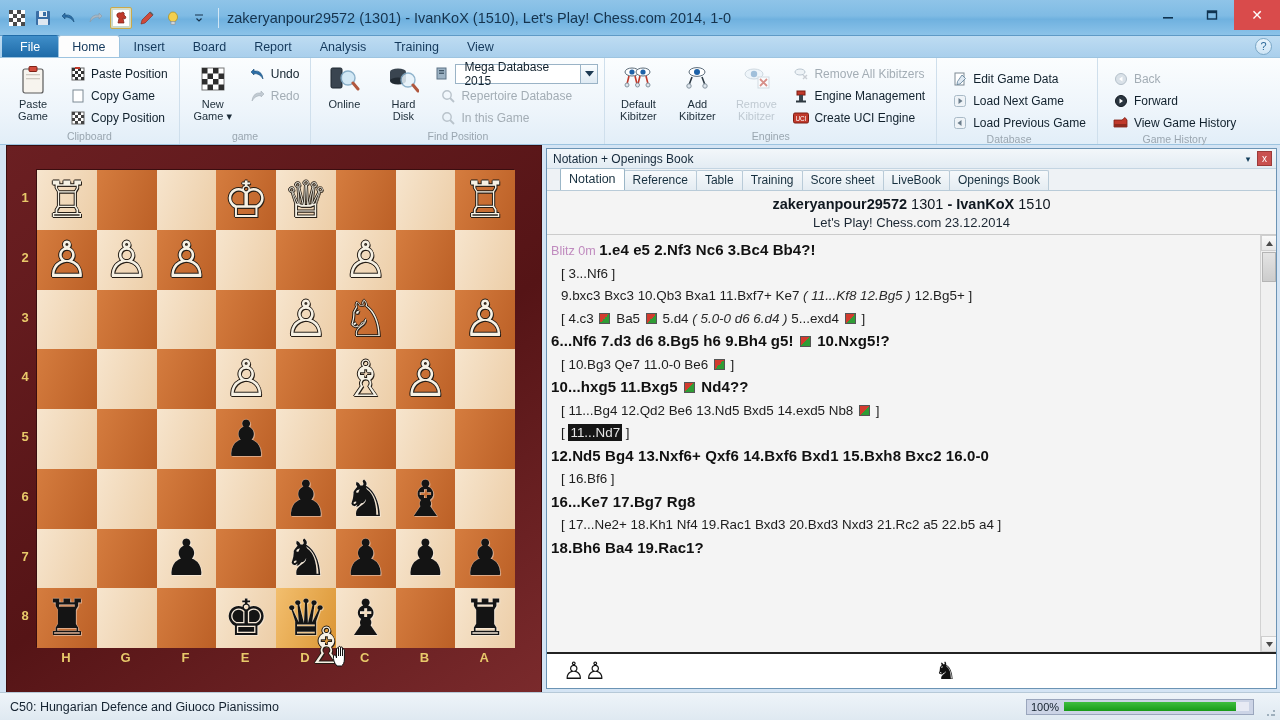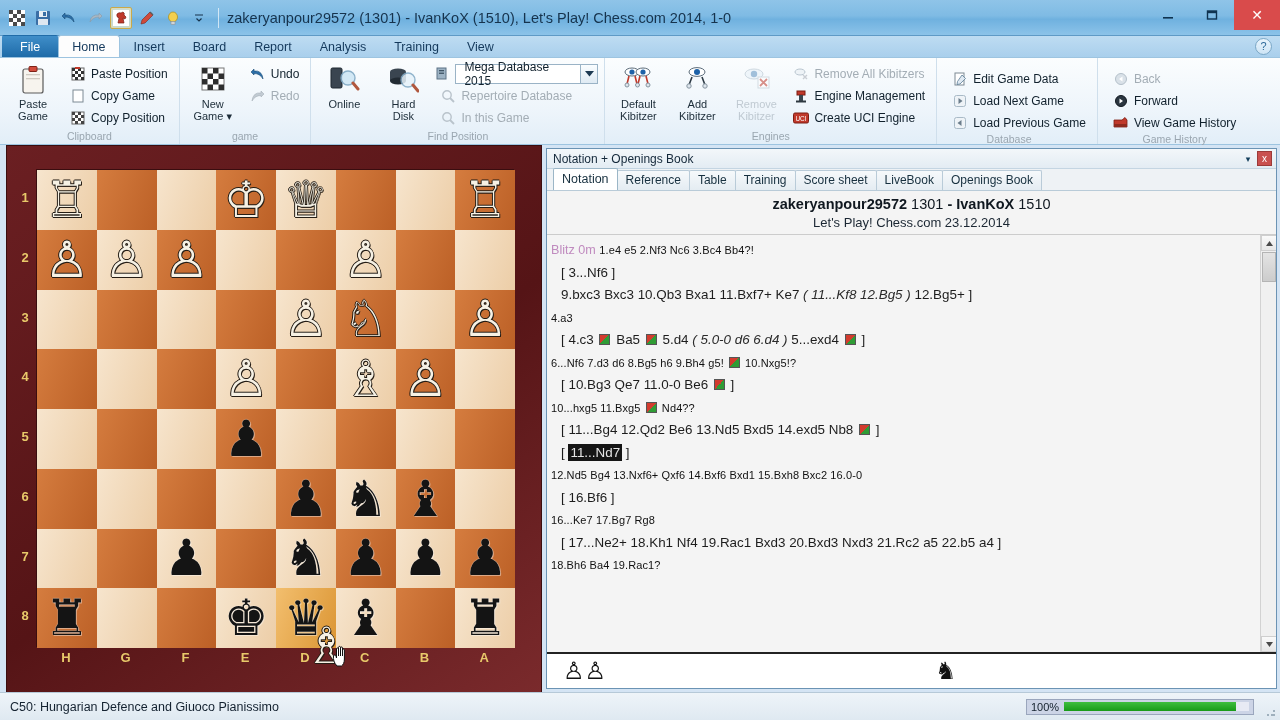--- a/index.html
+++ b/index.html
@@ -112,37 +112,37 @@
 
   
   .notation-panel { position:absolute; left:546px; top:3px; width:731px; height:541px;
                     background:#f4f4f4; border:1px solid #6b93b4; display:flex; flex-direction:column; }
   .np-title { height:20px; background:linear-gradient(#f3f7fa,#e3ecf3); border-bottom:1px solid #c4d5e2;
               display:flex; align-items:center; padding:0 2px 0 6px; font-size:12px; color:#14283a; }
   .np-title .sp { flex:1; }
   .np-caret { width:18px; text-align:center; font-size:9px; color:#16405e; }
   .np-x { width:15px; height:15px; background:#c9504f; color:#fff; font-size:10px;
           display:flex; align-items:center; justify-content:center; border:1px solid #9c3a39; margin-right:2px; }
-  .np-tabs { height:22px; display:flex; align-items:flex-end; padding-left:6px;
+  .np-tabs { height:22px; display:flex; align-items:flex-end; padding-left:13px;
              background:#eef2f5; border-bottom:1px solid #b9cbd8; }
   .ntab { height:20px; line-height:19px; padding:0 8px; font-size:12px; color:#17303f;
           border:1px solid #b9cbd8; border-bottom:none; background:linear-gradient(#f6f9fb,#e4ecf2);
           margin-right:-1px; border-radius:2px 2px 0 0; white-space:nowrap; }
   .ntab.sel { background:#fff; height:22px; line-height:21px; border-color:#9bb6c7;
               position:relative; z-index:2; font-size:12.5px; }
   .np-head { background:#f4f4f4; text-align:center; padding:5px 0 4px; border-bottom:1px solid #ccc; }
   .np-players { font-size:14.5px; color:#101820; }
   .np-players b { font-weight:bold; }
   .np-players .elo { font-weight:normal; }
   .np-event { font-size:13px; color:#1b2733; margin-top:3px; }
 
   .np-moves { flex:1; position:relative; background:#f4f4f4; overflow:hidden;
               padding:4px 8px 0 4px; }
   .ml { line-height:22.5px; font-size:13.4px; white-space:nowrap; color:#111; }
-  .ml .main { font-weight:normal; font-size:11px; letter-spacing:.1px; }
+  .ml .main { font-weight:bold; font-size:15px; letter-spacing:.1px; }
   .ml .var { color:#1d1d1d; padding-left:10px; font-weight:normal; }
   .ml .sub { color:#2a2a2a; font-style:italic; }
   .blitz { color:#c08bbf; font-size:12.6px; font-weight:normal; }
   .sel-move { background:#151515; color:#e6e6e6; padding:1px 2px; }
   .medal { display:inline-block; width:11px; height:11px; vertical-align:-1px;
            background:linear-gradient(135deg,#d23b2e 0 50%,#2f9c35 50% 100%);
            border:1px solid #555; margin:0 2px; }
 
   .np-scroll { position:absolute; right:0; top:0; width:16px; height:100%;
                background:#f0f0f0; border-left:1px solid #d2d2d2; }
@@ -776,21 +776,20 @@
           <span class="elo">1510</span>
         </div>
         <div class="np-event">Let's Play! Chess.com 23.12.2014</div>
       </div>
 
       <div class="np-moves">
         <div id="move-lines">
             <div class="ml"><span class="blitz">Blitz 0m  </span><span class="main">1.e4  e5  2.Nf3  Nc6  3.Bc4  Bb4?!</span></div>
             <div class="ml"><span class="var">[ 3...Nf6 ]</span></div>
             <div class="ml"><span class="var">9.bxc3  Bxc3  10.Qb3  Bxa1  11.Bxf7+  Ke7  <span class="sub">( 11...Kf8  12.Bg5 )</span> 12.Bg5+ ]</span></div>
-            <div class="ml"><span class="main">4.a3</span></div>
             <div class="ml"><span class="var">[ 4.c3 <span class="medal"></span> Ba5 <span class="medal"></span> 5.d4  <span class="sub">( 5.0-0  d6  6.d4 )</span> 5...exd4 <span class="medal"></span> ]</span></div>
             <div class="ml"><span class="main">6...Nf6  7.d3  d6  8.Bg5  h6  9.Bh4  g5! <span class="medal"></span> 10.Nxg5!?</span></div>
             <div class="ml"><span class="var">[ 10.Bg3  Qe7  11.0-0  Be6 <span class="medal"></span> ]</span></div>
             <div class="ml"><span class="main">10...hxg5  11.Bxg5 <span class="medal"></span> Nd4??</span></div>
             <div class="ml"><span class="var">[ 11...Bg4  12.Qd2  Be6  13.Nd5  Bxd5  14.exd5  Nb8 <span class="medal"></span> ]</span></div>
             <div class="ml"><span class="var">[ <span class="sel-move">11...Nd7</span> ]</span></div>
             <div class="ml"><span class="main">12.Nd5  Bg4  13.Nxf6+  Qxf6  14.Bxf6  Bxd1  15.Bxh8  Bxc2  16.0-0</span></div>
             <div class="ml"><span class="var">[ 16.Bf6 ]</span></div>
             <div class="ml"><span class="main">16...Ke7  17.Bg7  Rg8</span></div>
             <div class="ml"><span class="var">[ 17...Ne2+  18.Kh1  Nf4  19.Rac1  Bxd3  20.Bxd3  Nxd3  21.Rc2  a5  22.b5  a4 ]</span></div>

